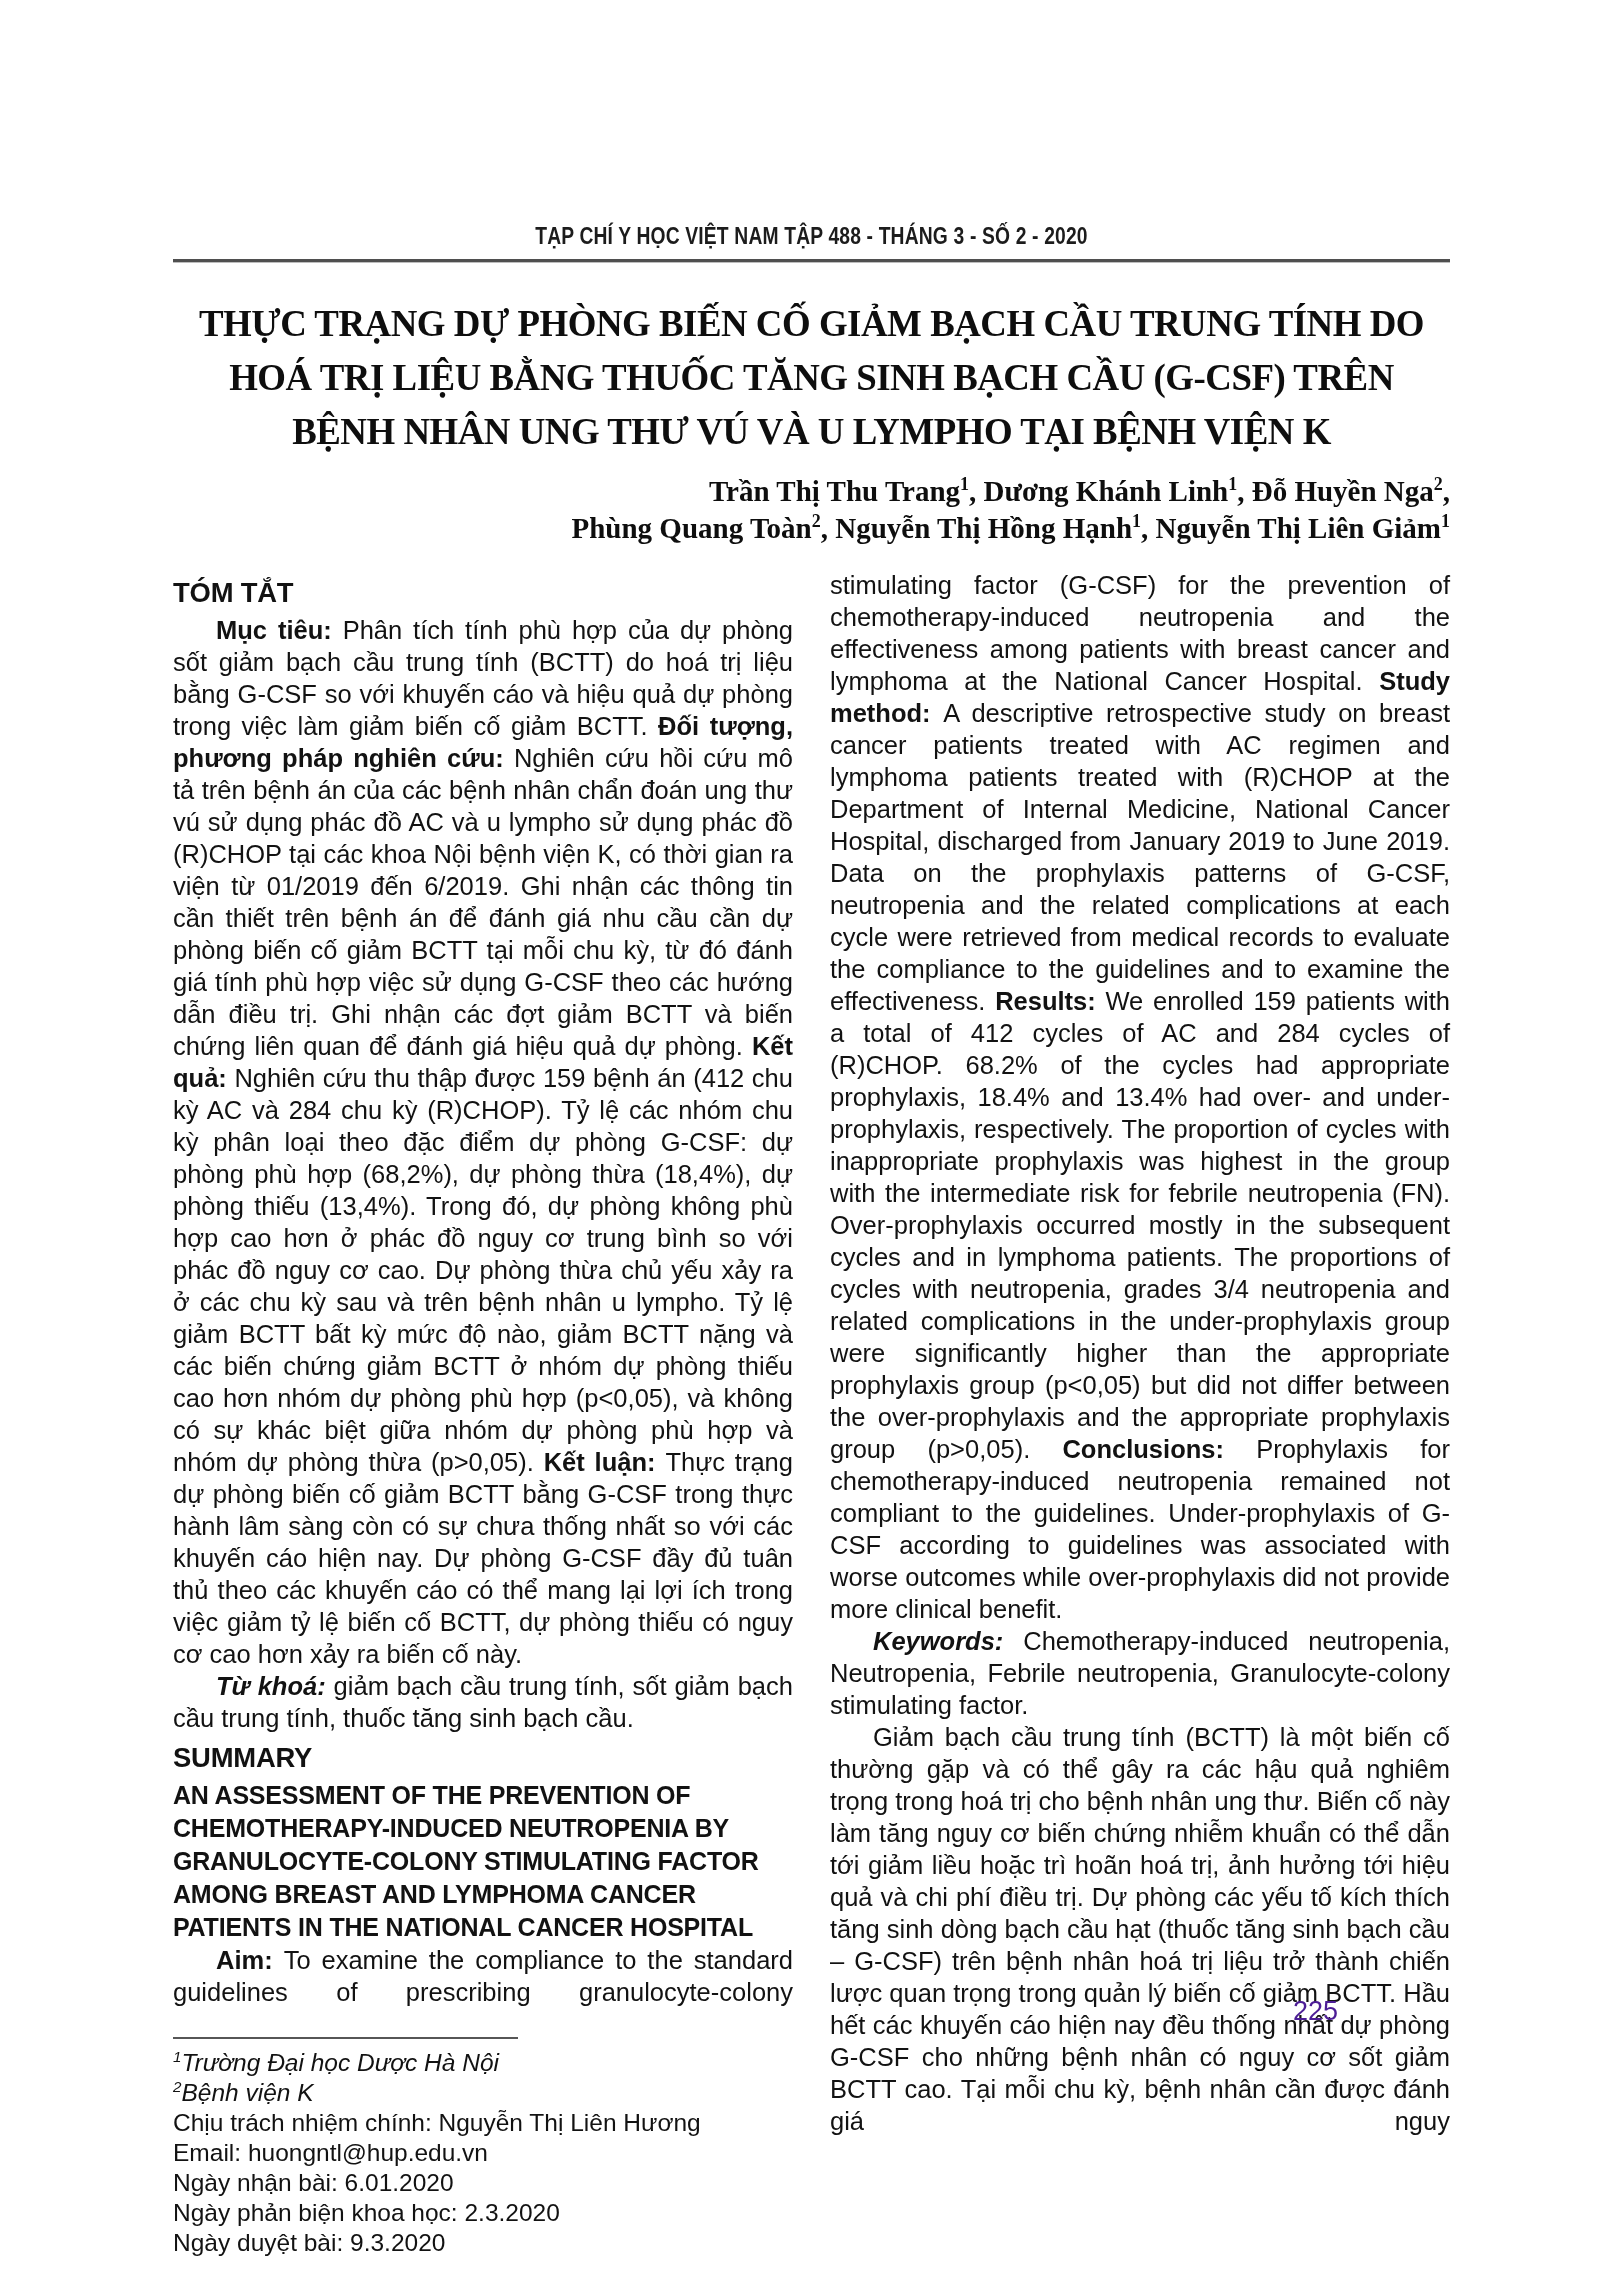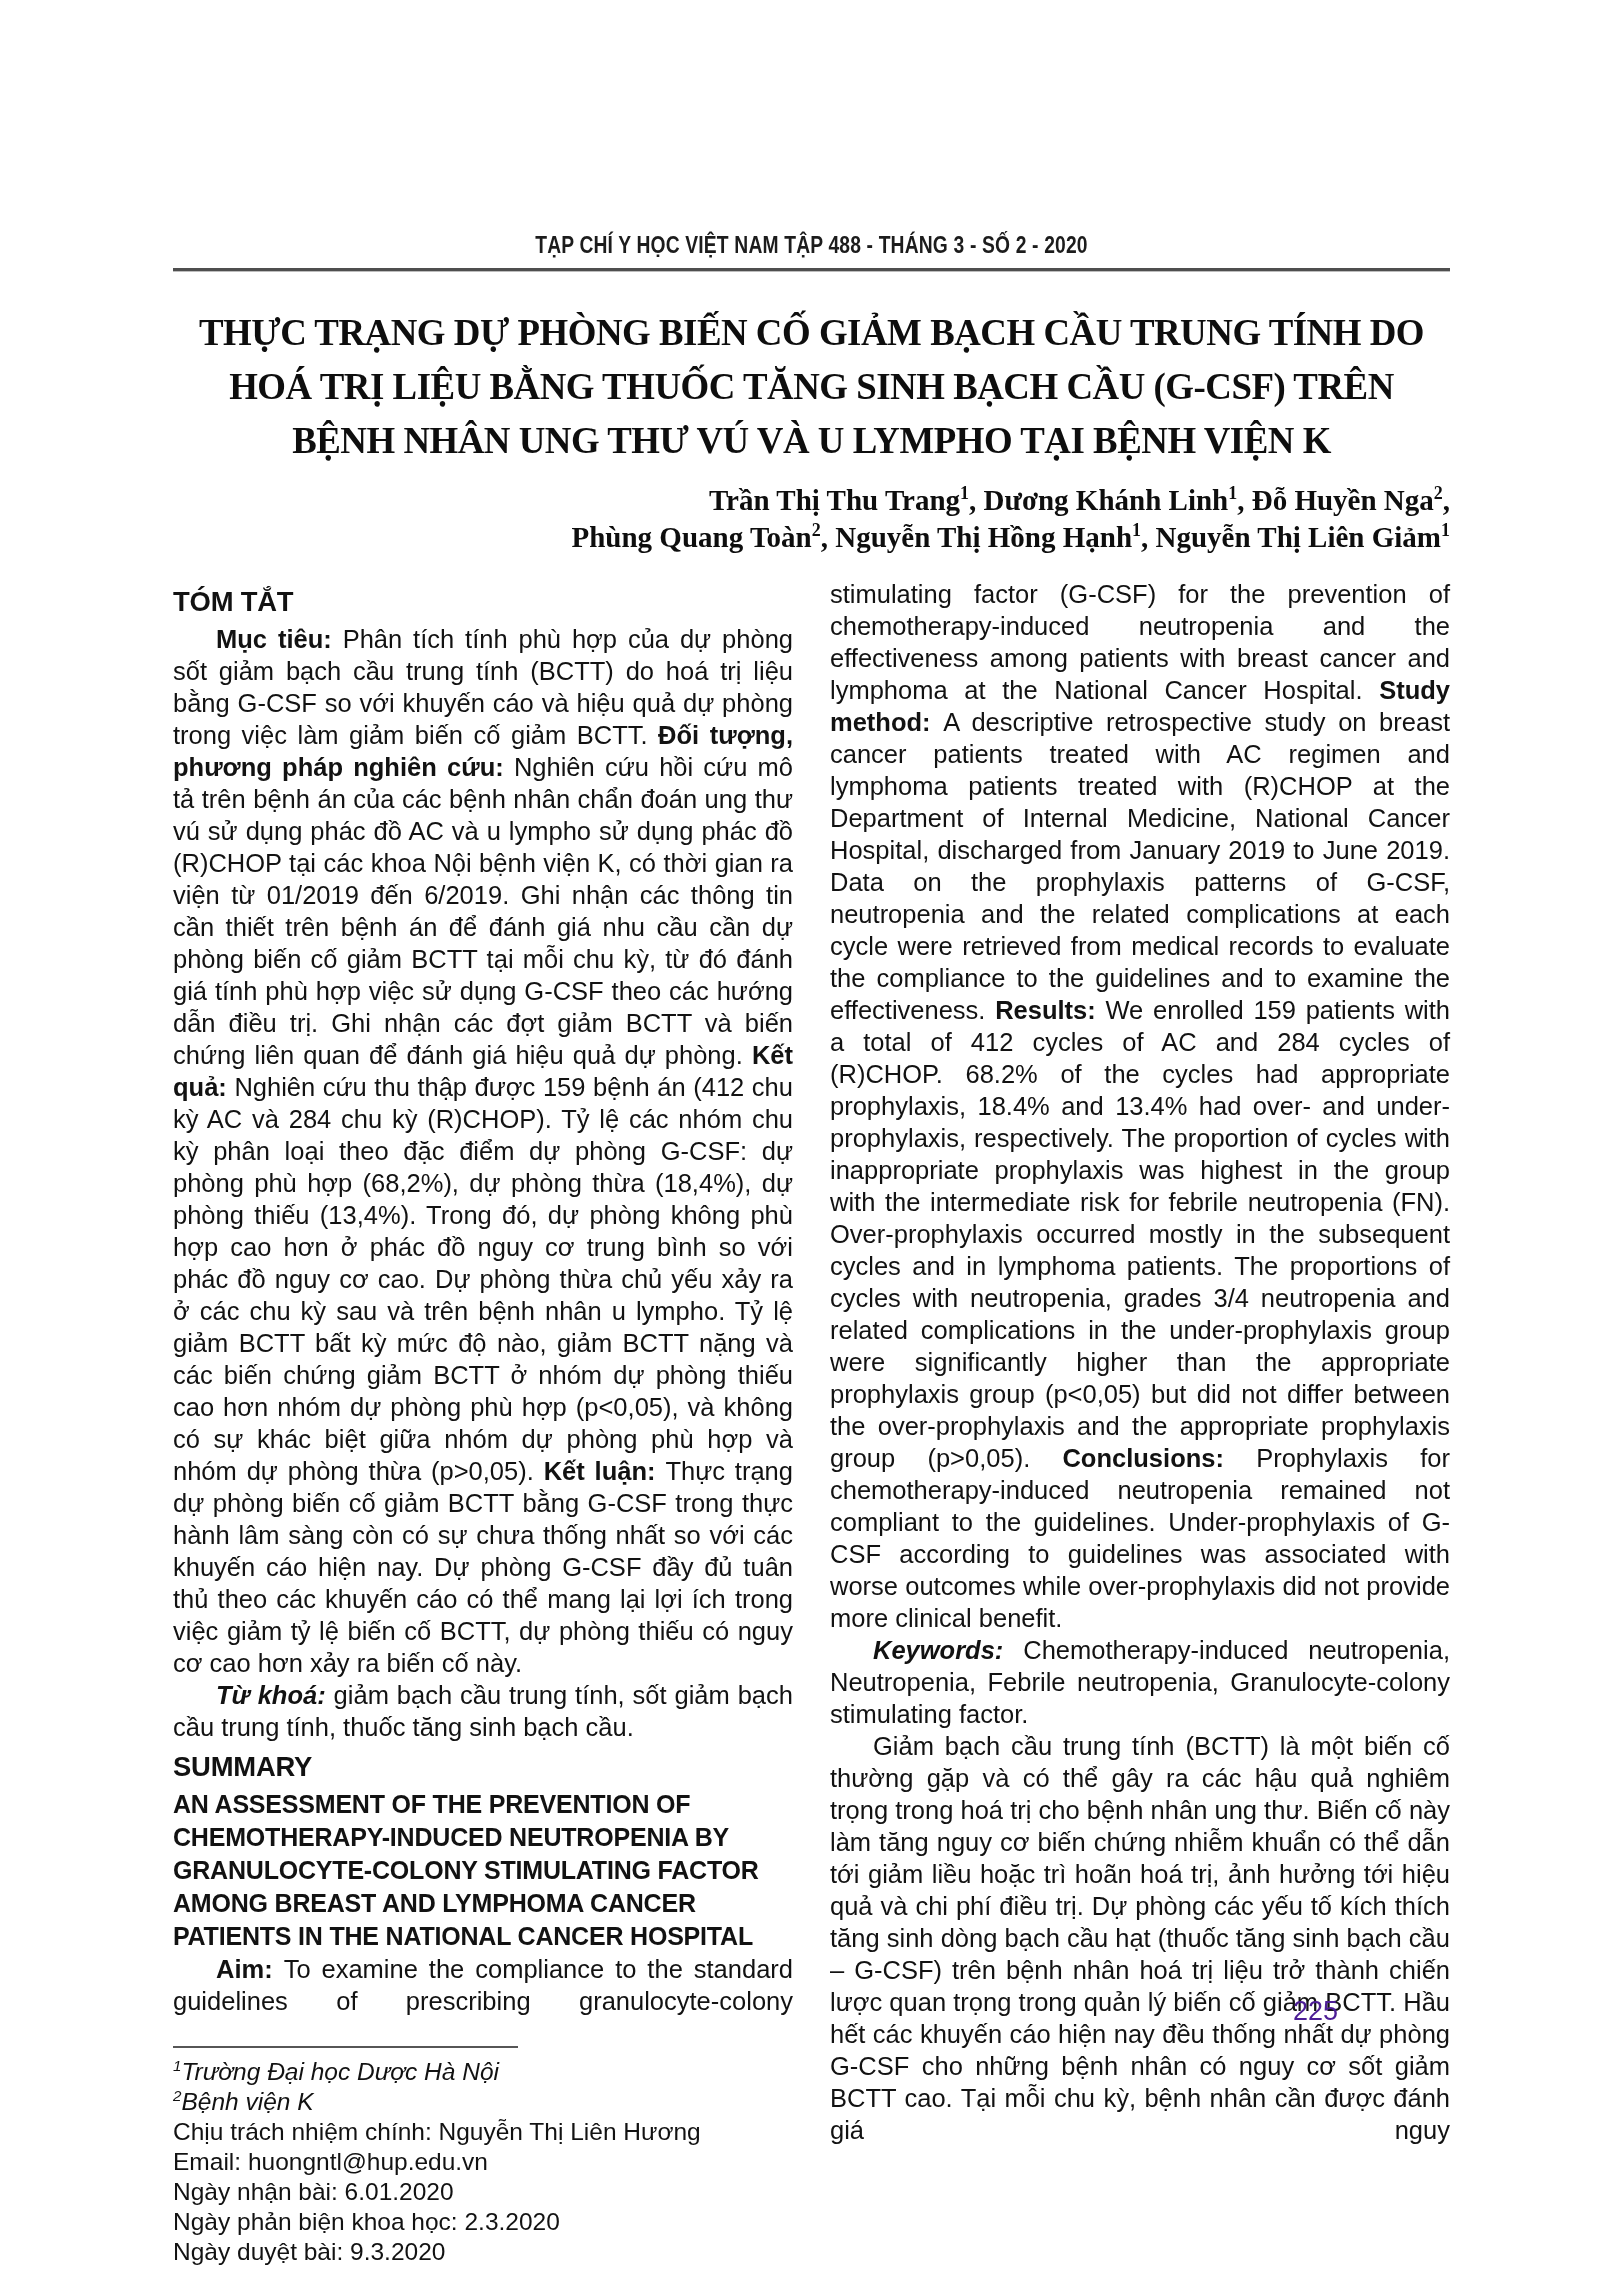--- a/index.html
+++ b/index.html
@@ -2,21 +2,21 @@
 <html><head>
 <meta charset="utf-8">
 <style>
   html,body{margin:0;padding:0;}
   body{
     width:1620px;height:2293px;position:relative;overflow:hidden;
     background:#ffffff;color:#121212;
     font-family:"Liberation Sans","DejaVu Sans",sans-serif;
     -webkit-font-smoothing:antialiased;
   }
-  .content{position:absolute;left:173px;top:232px;width:1277px;}
+  .content{position:absolute;left:173px;top:223px;width:1277px;}
   .running-header{
     text-align:center;font-weight:bold;font-size:23.5px;white-space:nowrap;
     transform:scaleX(0.82);letter-spacing:0.2px;color:#1c1c1c;
   }
   .header-rule{height:2.9px;background:#4f4f4f;margin-top:8.8px;border-bottom:1px solid #bdbdbd;}
   .article-title{
     margin-top:33px;text-align:center;
     font-family:"Liberation Serif","DejaVu Serif",serif;
     font-weight:bold;font-size:38px;line-height:54px;color:#0e0e0e;
   }

